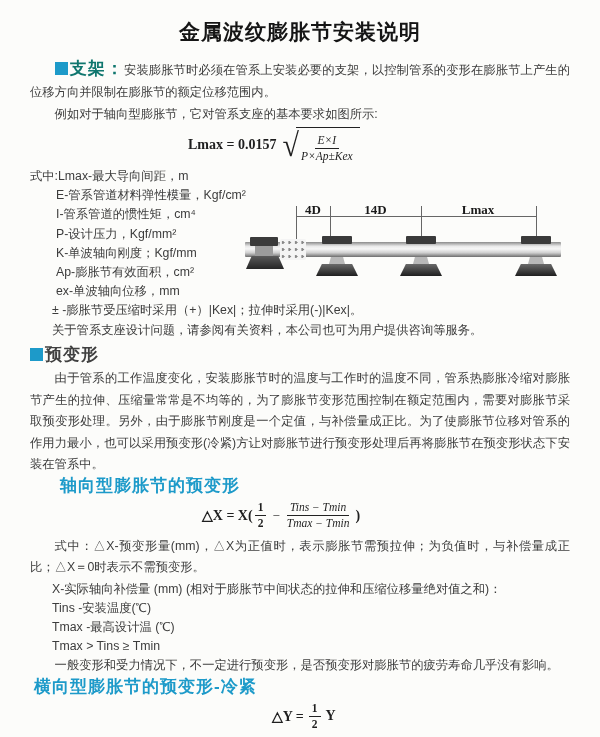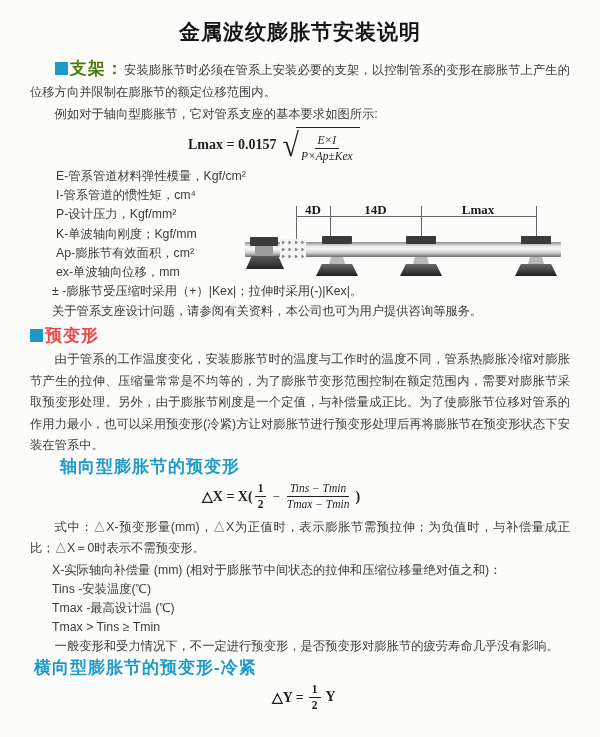--- a/index.html
+++ b/index.html
@@ -9,23 +9,23 @@
     position:relative;overflow:hidden;box-sizing:border-box;
   }
   .content{padding:0 30px;}
   h1.title{
     font-size:21px;line-height:28px;font-weight:bold;color:#151515;
     text-align:center;margin:0;padding-top:18px;letter-spacing:1px;
   }
   .para{font-size:12.3px;line-height:22px;margin:0;text-align:justify;}
   .indent{text-indent:2em;}
   .mt12{margin-top:12px;}
-  .sec-head{color:#4d7c0f;font-weight:bold;font-size:17px;letter-spacing:1px;}
+  .sec-head{color:#0f766e;font-weight:bold;font-size:17px;letter-spacing:1px;}
   .sq{display:inline-block;width:13px;height:13px;background:#1d9ac9;margin-right:2px;vertical-align:-1px;}
-  .sec-title{margin:5px 0 0 0;font-size:17px;line-height:20px;color:#ef4444;font-weight:bold;letter-spacing:1px;}
+  .sec-title{margin:5px 0 0 0;font-size:17px;line-height:20px;color:#404040;font-weight:bold;letter-spacing:1px;}
   .sub-title{margin:0 0 0 30px;font-size:17px;line-height:20px;color:#1d9ac9;font-weight:bold;letter-spacing:1px;}
   .sub-title.lateral{margin:2px 0 0 4px;}
 
   
   .formula-row{display:flex;align-items:center;font-family:"Liberation Serif",serif;color:#1f1f1f;}
   .f1{margin:2px 0 2px 158px;height:36px;}
   .f2{margin:4px 0 0 172px;height:32px;}
   .f3{margin:4px 0 0 242px;height:30px;}
   .f-lhs{font-weight:bold;font-size:14px;white-space:pre;}
   .f-op{font-size:13px;margin:0 4px;}
@@ -90,20 +90,21 @@
         <span class="rcontent">
           <span class="frac">
             <span class="num">E×I</span>
             <span class="den">P×Ap±Kex</span>
           </span>
         </span>
       </span>
     </div>
 
     <div class="symbols-wrap">
+      <div class="sym-line">式中:Lmax-最大导向间距，m</div>
       <div class="sym-line sym-item">E-管系管道材料弹性模量，Kgf/cm²</div>
       <div class="sym-line sym-item">I-管系管道的惯性矩，cm⁴</div>
       <div class="sym-line sym-item">P-设计压力，Kgf/mm²</div>
       <div class="sym-line sym-item">K-单波轴向刚度；Kgf/mm</div>
       <div class="sym-line sym-item">Ap-膨胀节有效面积，cm²</div>
       <div class="sym-line sym-item">ex-单波轴向位移，mm</div>
       <div class="note-lead">± -膨胀节受压缩时采用（+）|Kex|；拉伸时采用(-)|Kex|。</div>
       <div class="note-lead">关于管系支座设计问题，请参阅有关资料，本公司也可为用户提供咨询等服务。</div>
 
       <div class="diagram">

